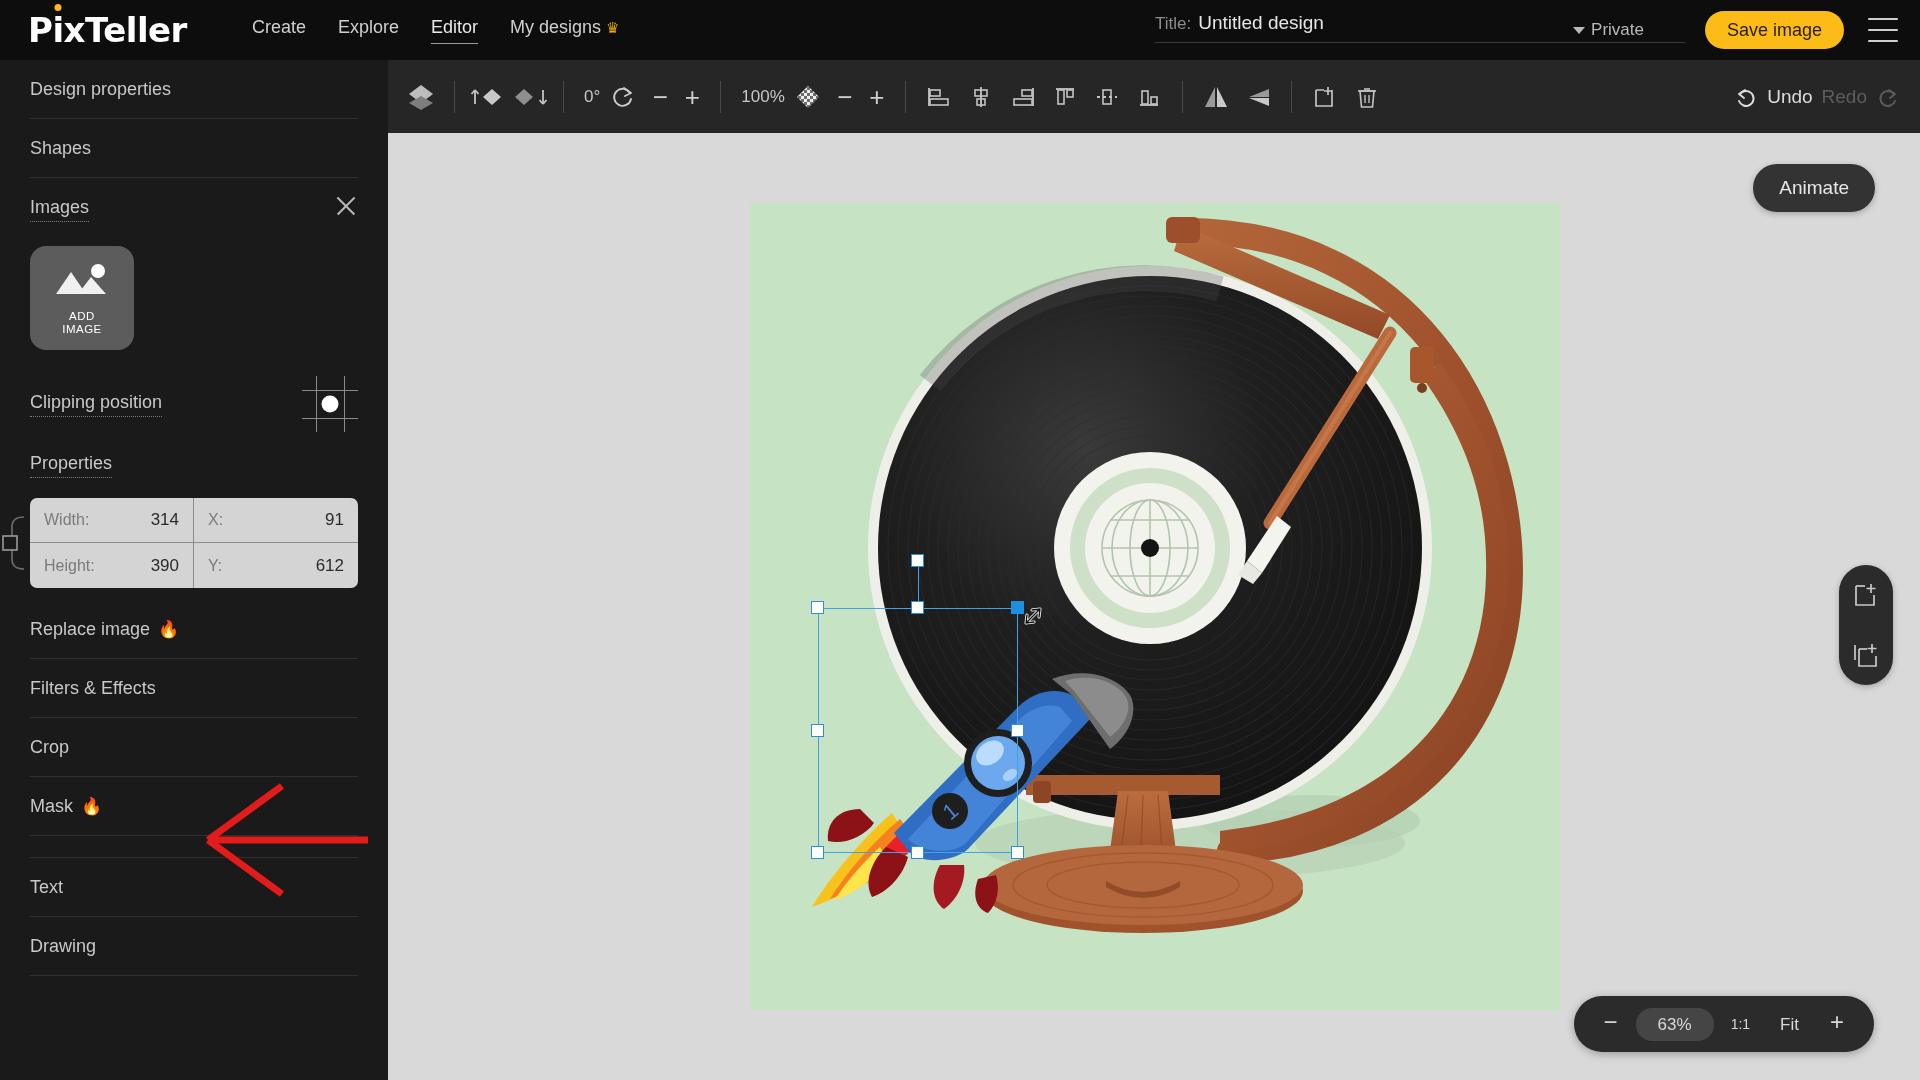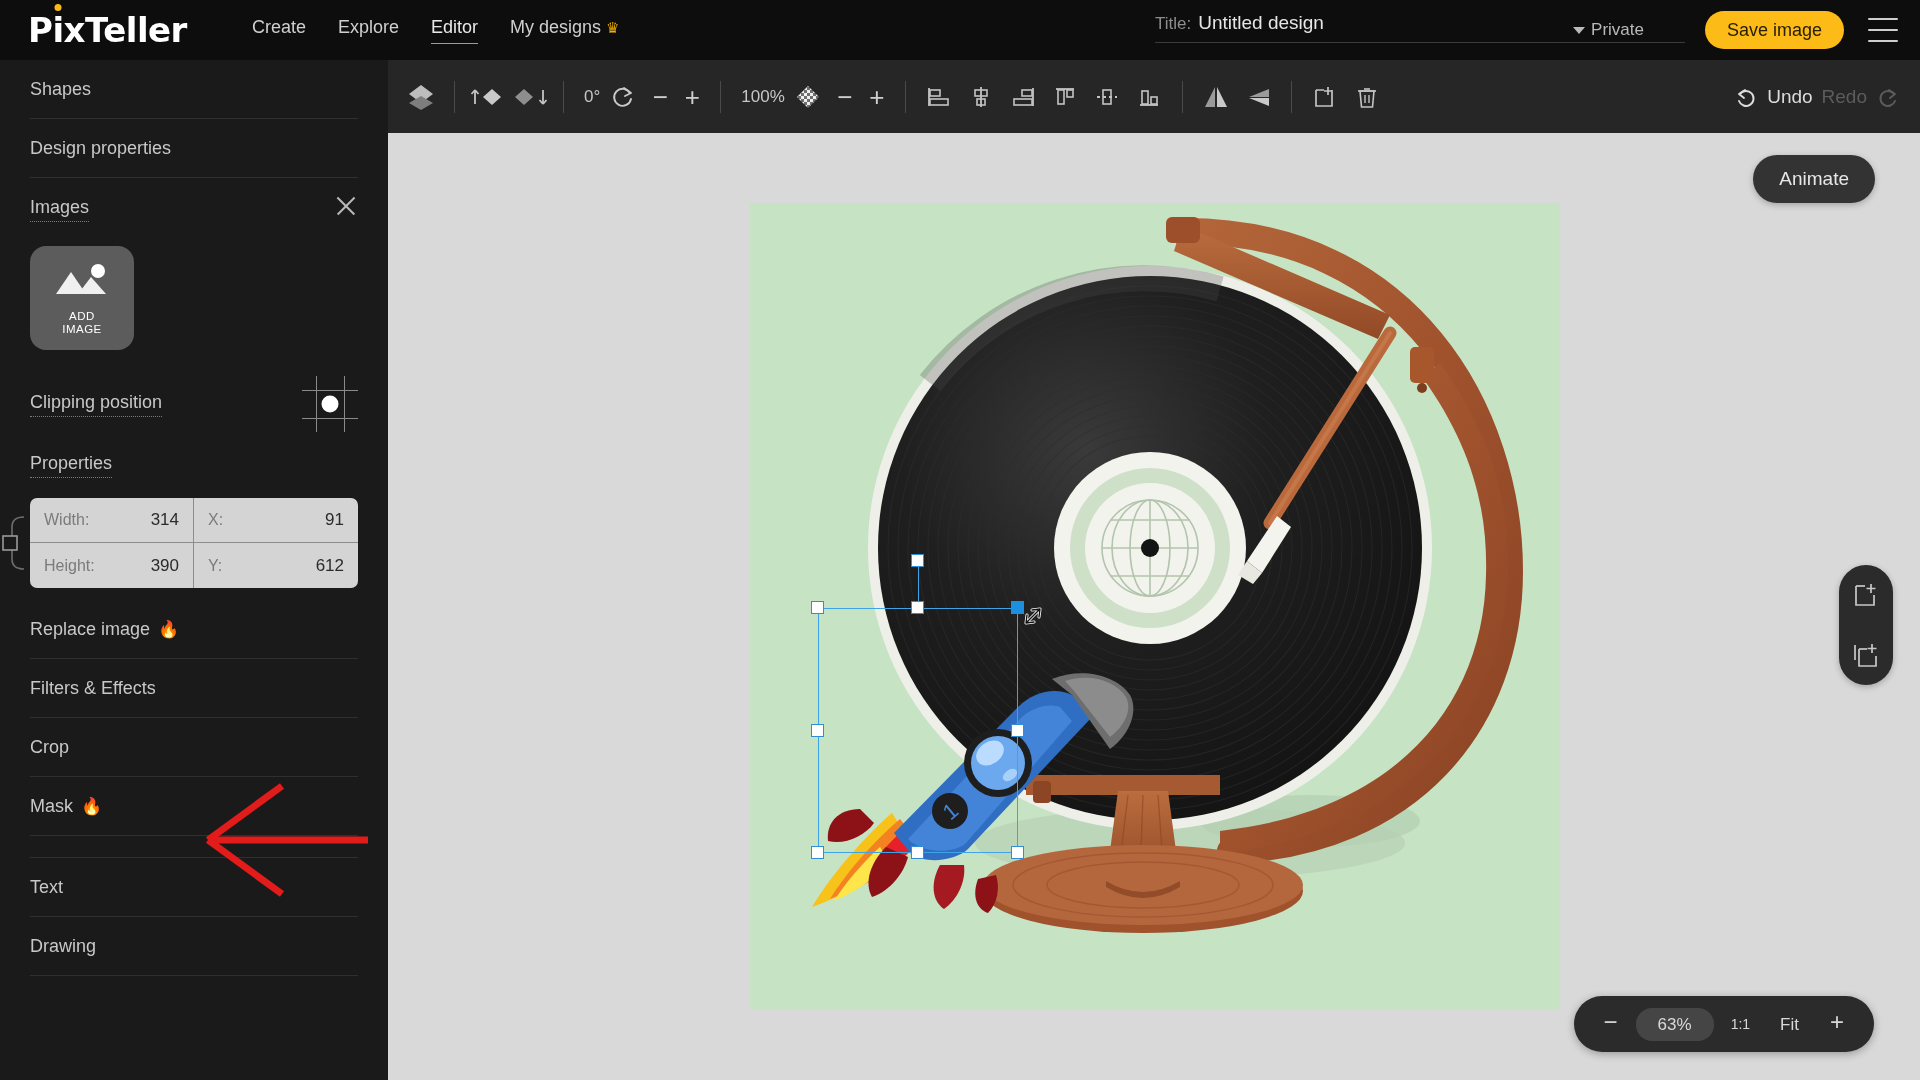--- a/index.html
+++ b/index.html
@@ -165,21 +165,21 @@
   .workspace {
     position: absolute; left: 388px; top: 133px; width: 1532px; height: 947px;
     background: #d9d9d9; overflow: hidden;
   }
   .canvas {
     position: absolute; left: 362px; top: 70px; width: 810px; height: 807px;
     background: #c6e3c4; overflow: hidden;
   }
 
   .animate-btn {
-    position: absolute; right: 45px; top: 22px; height: 48px; padding: 0 26px;
+    position: absolute; right: 45px; top: 31px; height: 48px; padding: 0 26px;
     background: #333333; color: #e7e7e7; border: 0; border-radius: 24px;
     font-size: 19px; cursor: pointer; font-family: "Liberation Sans", sans-serif;
     box-shadow: 0 2px 6px rgba(0,0,0,.25);
   }
   .page-tools {
     position: absolute; right: 27px; top: 432px; width: 54px; height: 120px;
     background: #2b2b2b; border-radius: 27px; display: flex; flex-direction: column;
     align-items: center; justify-content: space-around; box-shadow: 0 2px 6px rgba(0,0,0,.25);
   }
   .page-tools .pg { width: 28px; height: 28px; cursor: pointer; }
@@ -243,25 +243,25 @@
     <div class="hamburger">
       <span></span>
         <span></span>
         <span></span>
     </div>
   </div>
 
   <div class="sidebar">
 
     <div class="side-row">
+      <span>Design properties</span>
+    </div>
+
+    <div class="side-row">
       <span>Shapes</span>
-    </div>
-
-    <div class="side-row">
-      <span>Design properties</span>
     </div>
 
     <div class="side-row open">
       <span class="dashed-underline">Images</span>
       <span class="x-close"></span>
     </div>
 
     <div class="add-image-tile">
       <span class="mountain">
         <svg width="56" height="30" viewBox="0 0 56 30">

